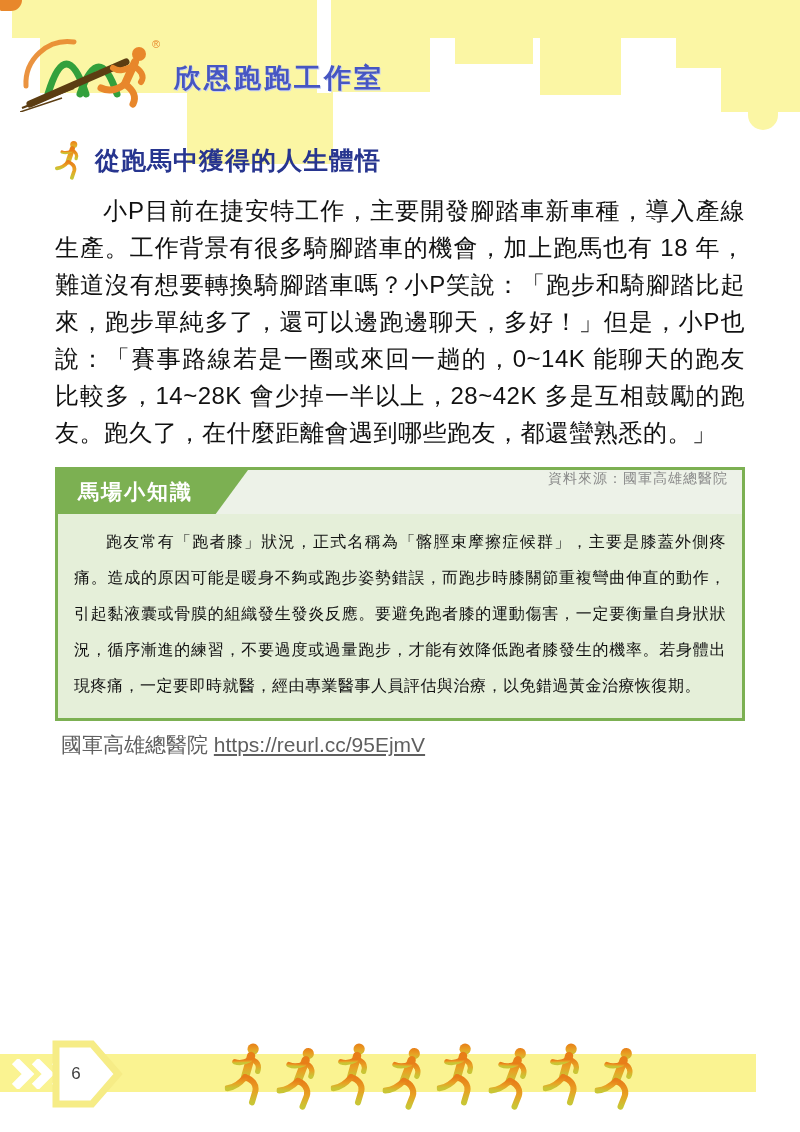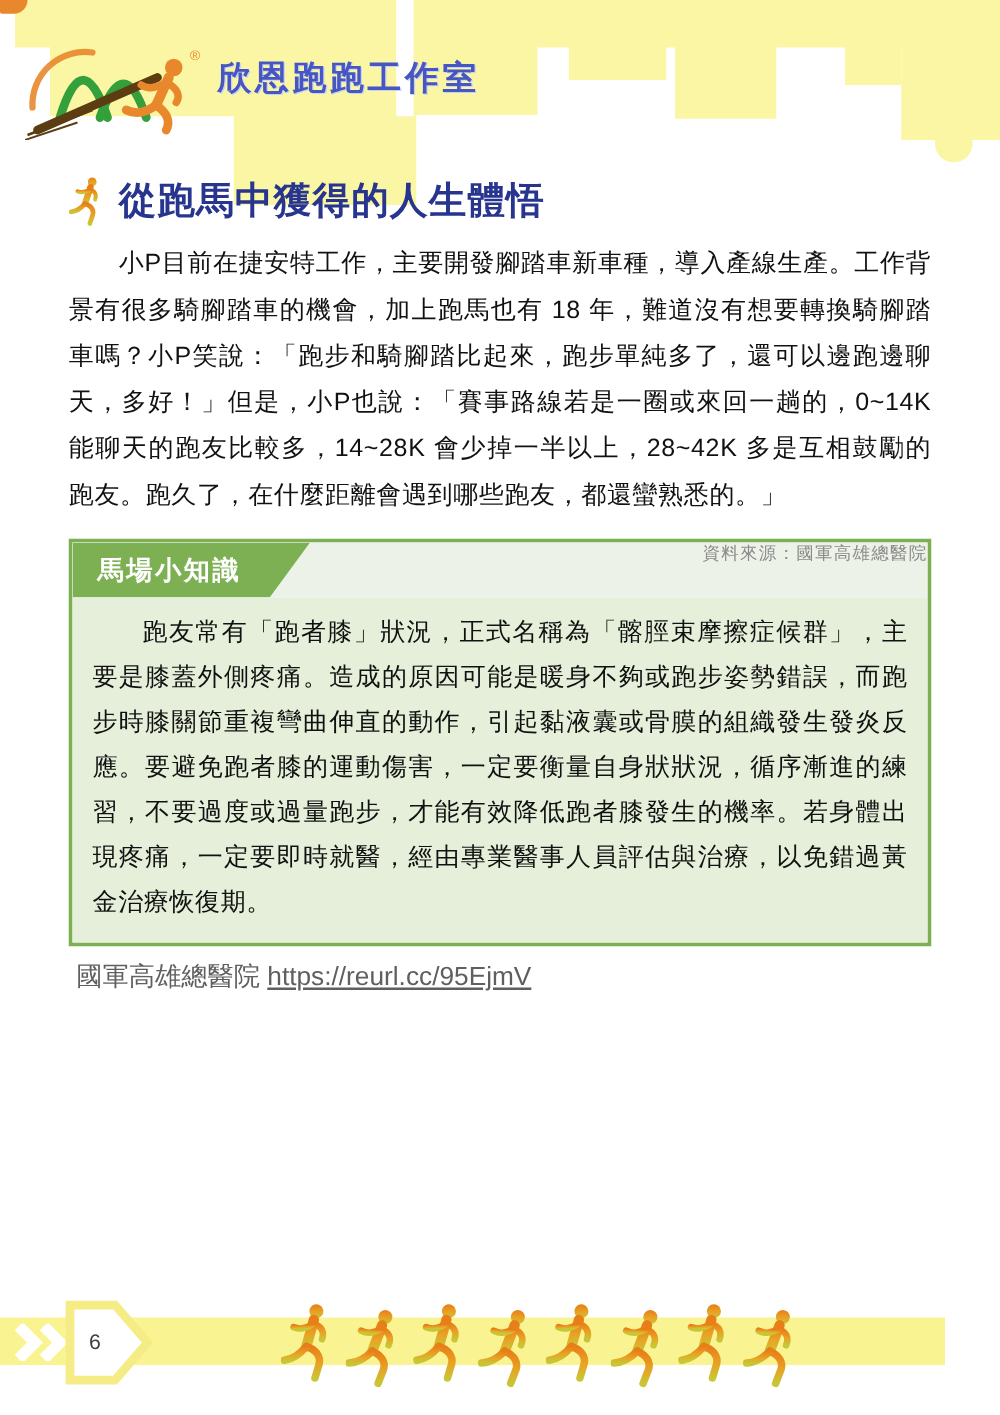--- a/index.html
+++ b/index.html
@@ -19,49 +19,49 @@
   .sky-f     { left:540px; top:0; width:81px;  height:95px; }
   .sky-g     { left:676px; top:0; width:45px;  height:68px; }
   .sky-h     { left:721px; top:0; width:79px;  height:112px; }
   .sky-bump  { left:748px; top:100px; width:30px; height:30px; border-radius:0 0 15px 15px; }
   .corner-blob { position:absolute; left:0; top:0; width:22px; height:11px;
     background:#E8872B; border-radius:0 0 14px 2px; }
 
   
   .brand { position:absolute; left:20px; top:26px; display:flex; align-items:flex-start; z-index:3; }
   .brand-text {
-    margin-top:18px; margin-left:6px;
+    margin-top:34px; margin-left:6px;
     font-size:27px; font-weight:bold; color:#4656C2; letter-spacing:3px;
     text-shadow:1px 1px 0 #c9d1f2;
     font-family:Liberation Serif, serif;
   }
 
   
   .content { position:absolute; left:55px; top:140px; width:690px; z-index:2; }
   .title-row { display:flex; align-items:center; gap:10px; margin-bottom:12px; }
-  .title-row h1 { margin:0; font-size:30px; font-weight:bold; color:#27358F; letter-spacing:1px; }
+  .title-row h1 { margin:0; font-size:25px; font-weight:bold; color:#27358F; letter-spacing:1px; }
   .body-text {
-    margin:0 0 12px 0; font-size:20px; line-height:37px; color:#111111;
+    margin:0 0 12px 0; font-size:24px; line-height:37px; color:#111111;
     text-align:justify; text-indent:2em; letter-spacing:0.5px;
   }
   .red { color:#C41212; }
 
   
   .infobox { margin-top:16px; border:3px solid #7CB052; }
   .infobox-header { position:relative; height:44px; background:#EDF2E8; display:flex; align-items:flex-start; }
   .infobox-tab {
     position:absolute; left:0; top:0; height:100%; width:190px; box-sizing:border-box;
     background:#7CB052; clip-path:polygon(0 0,100% 0,83% 100%,0 100%);
     display:flex; align-items:center; padding-left:20px;
   }
   .infobox-tab span { color:#ffffff; font-weight:bold; font-size:21px; letter-spacing:2px; }
-  .infobox-source { margin-left:auto; color:#8A8A8A; font-size:14px; letter-spacing:1px; }
+  .infobox-source { margin-left:auto; padding-right:14px; color:#8A8A8A; font-size:14px; letter-spacing:1px; }
   .infobox-body {
     background:#E5EFD9; padding:10px 16px 14px 16px;
-    font-size:20px; line-height:36px; color:#111111;
+    font-size:16px; line-height:36px; color:#111111;
     text-align:justify; text-indent:2em; letter-spacing:0.5px;
   }
 
   
   .reference { margin-top:10px; padding-left:6px; font-size:21px; color:#5F5F5F; }
   .ref-link { color:#5F5F5F; text-decoration:underline; cursor:pointer; }
 
   
   .footer-band { position:absolute; left:0; top:1054px; width:756px; height:38px; background:#FAF391; }
   .chevrons { position:absolute; left:12px; top:1059px; }

